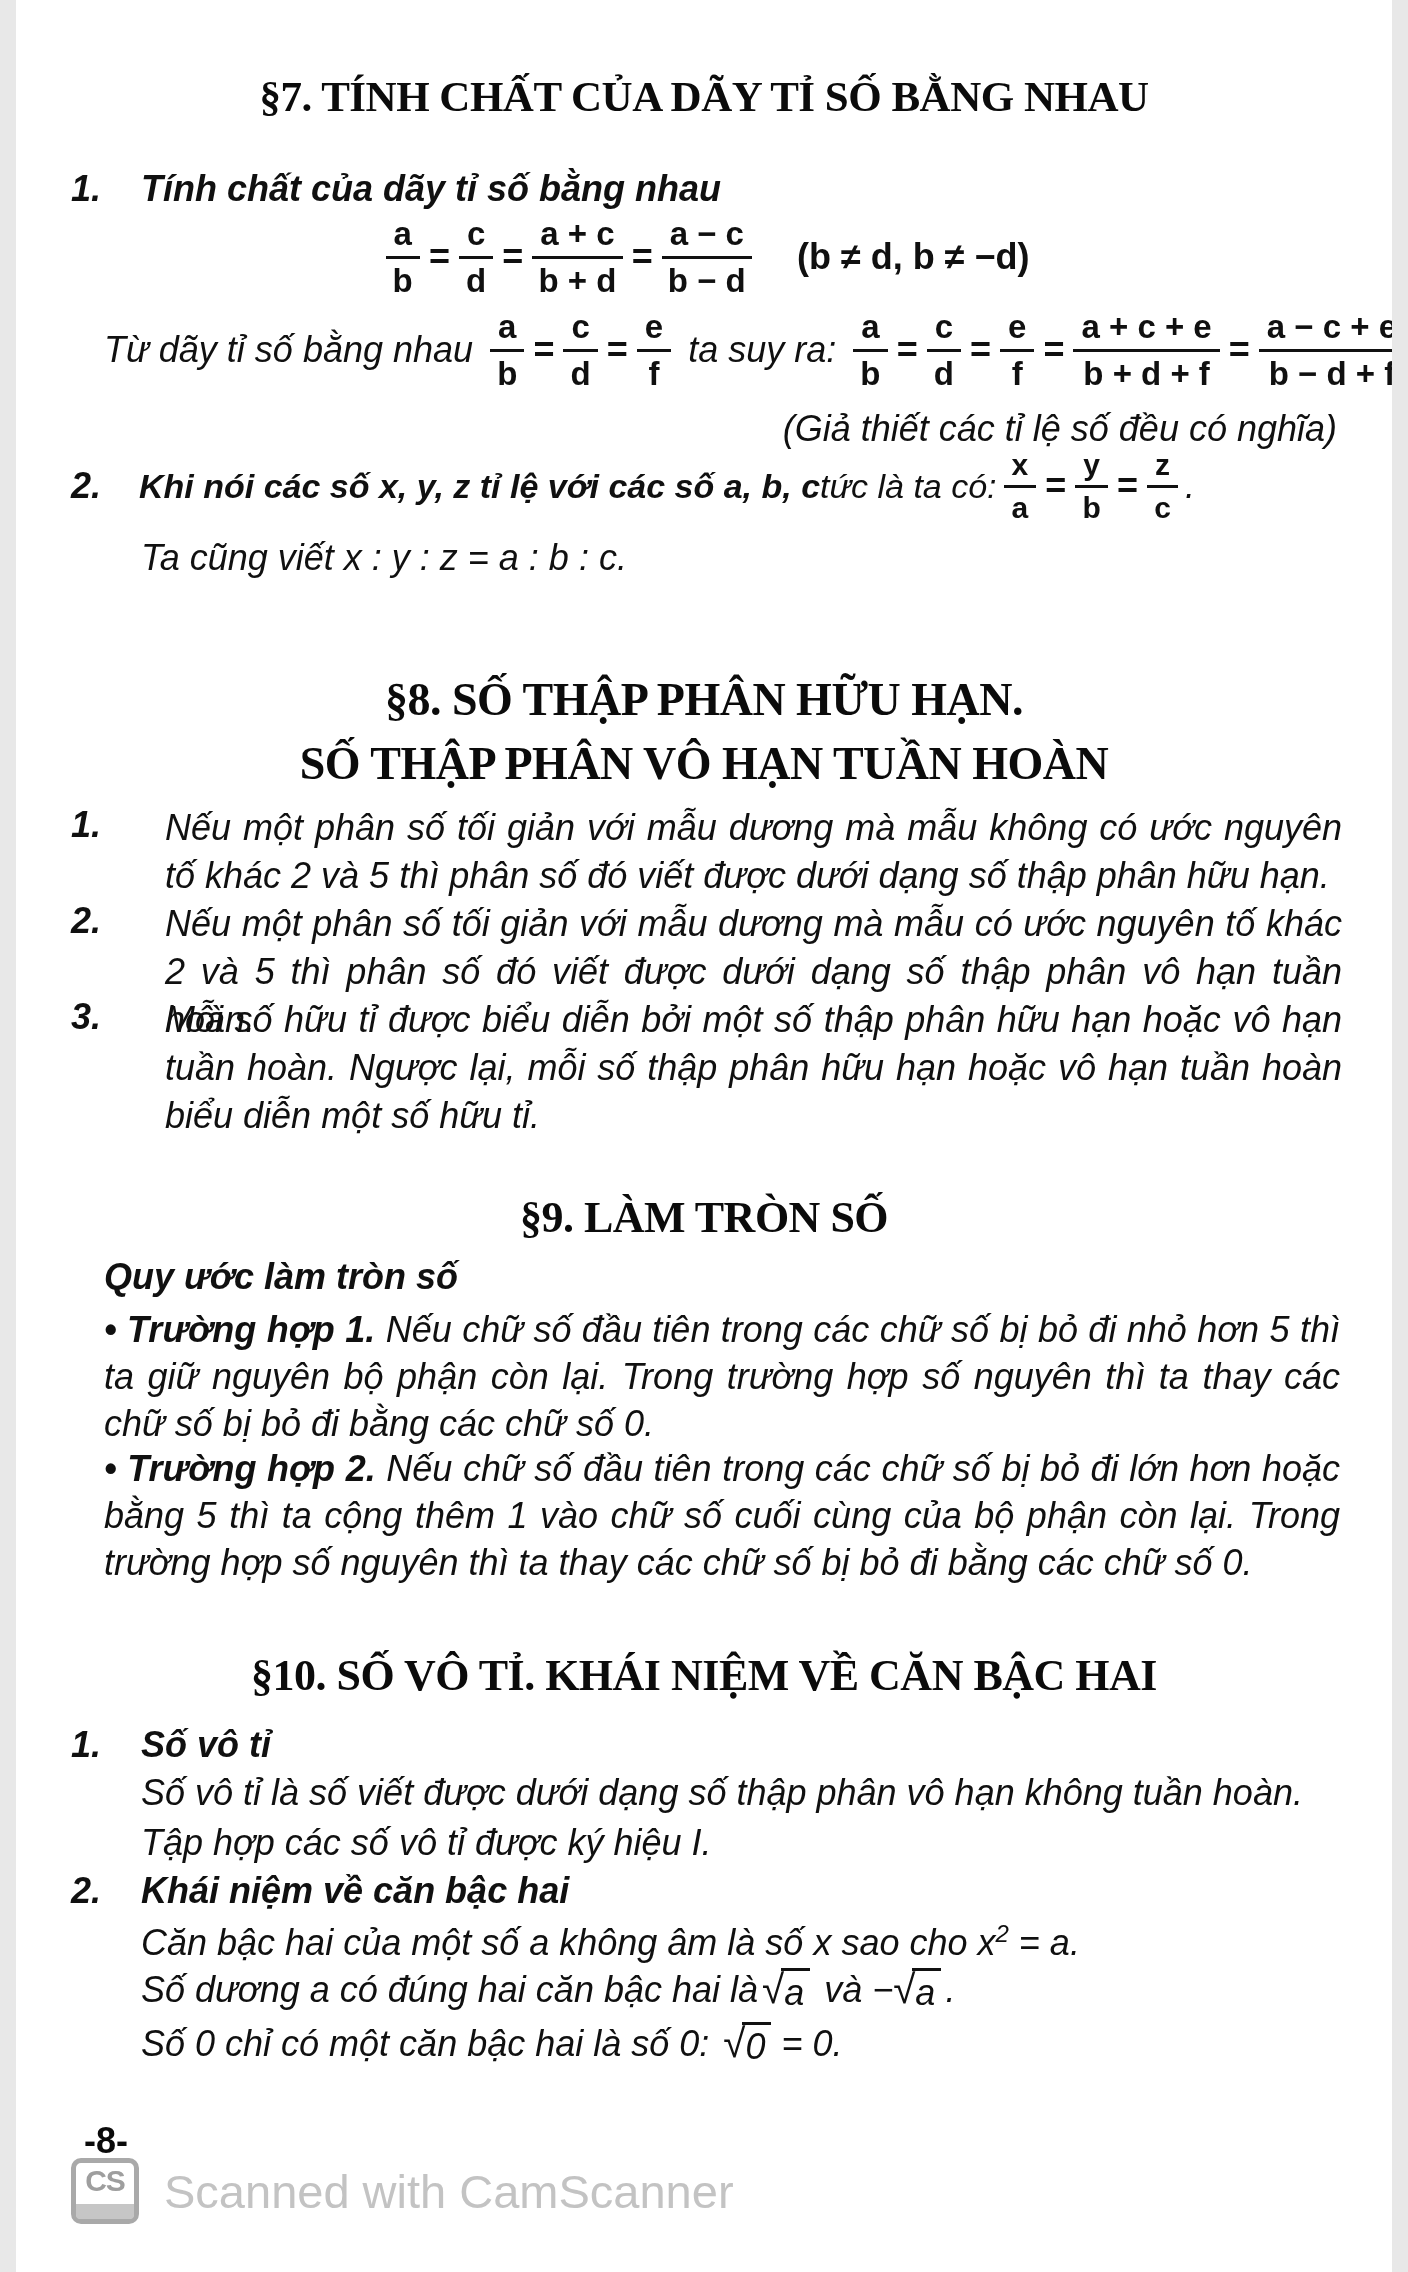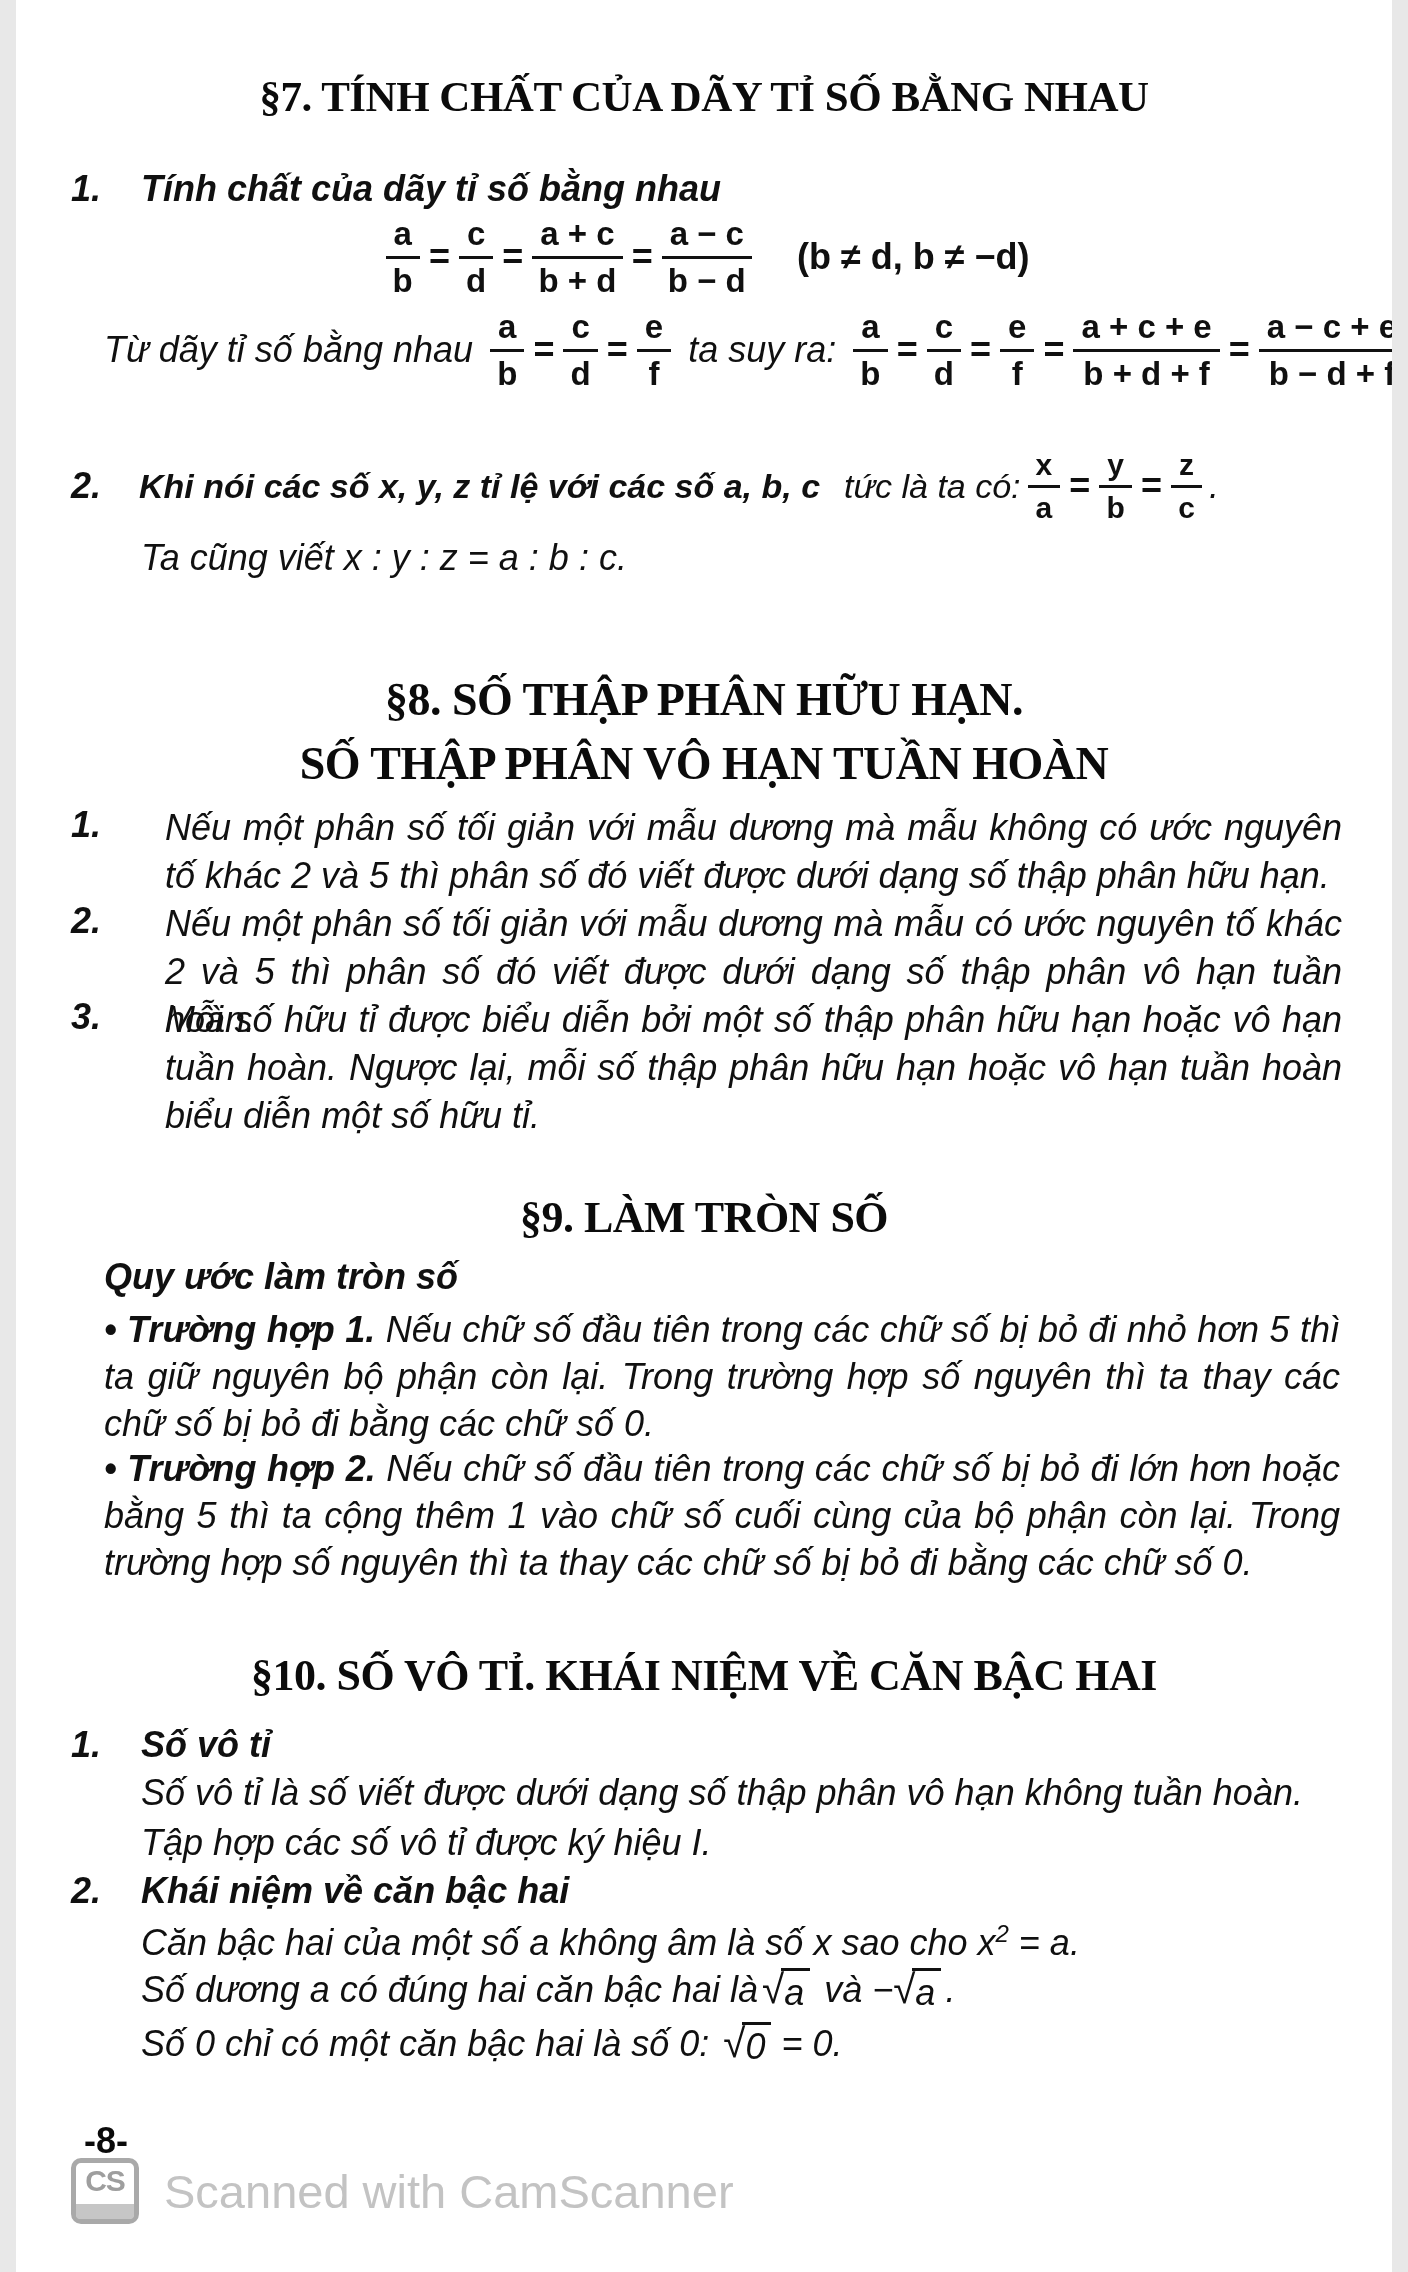--- a/index.html
+++ b/index.html
@@ -116,25 +116,26 @@
         <span class="num">a + c + e</span>
         <span class="den">b + d + f</span>
       </span>
     <span class="eq">=</span>
     <span class="frac">
         <span class="num">a − c + e</span>
         <span class="den">b − d + f</span>
       </span>
   </div>
 
+  <div class="abs it" style="top:408px;right:55px;">(Giả thiết các tỉ lệ số đều có nghĩa)</div>
 
   <div class="abs row" style="top:448px;left:55px;">
     <span class="no" style="width:68px;">2.</span>
     <span class="it b" style="font-size:34px;">Khi nói các số x, y, z tỉ lệ với các số a, b, c</span>
-    <span class="it" style="font-size:34px;margin-left:24px;">tức là ta có:</span>
+    <span class="it" style="font-size:34px;margin-left:0;">tức là ta có:</span>
     <span class="frac" style="font-size:30px;">
         <span class="num">x</span>
         <span class="den">a</span>
       </span>
     <span class="eq">=</span>
     <span class="frac" style="font-size:30px;">
         <span class="num">y</span>
         <span class="den">b</span>
       </span>
     <span class="eq">=</span>

